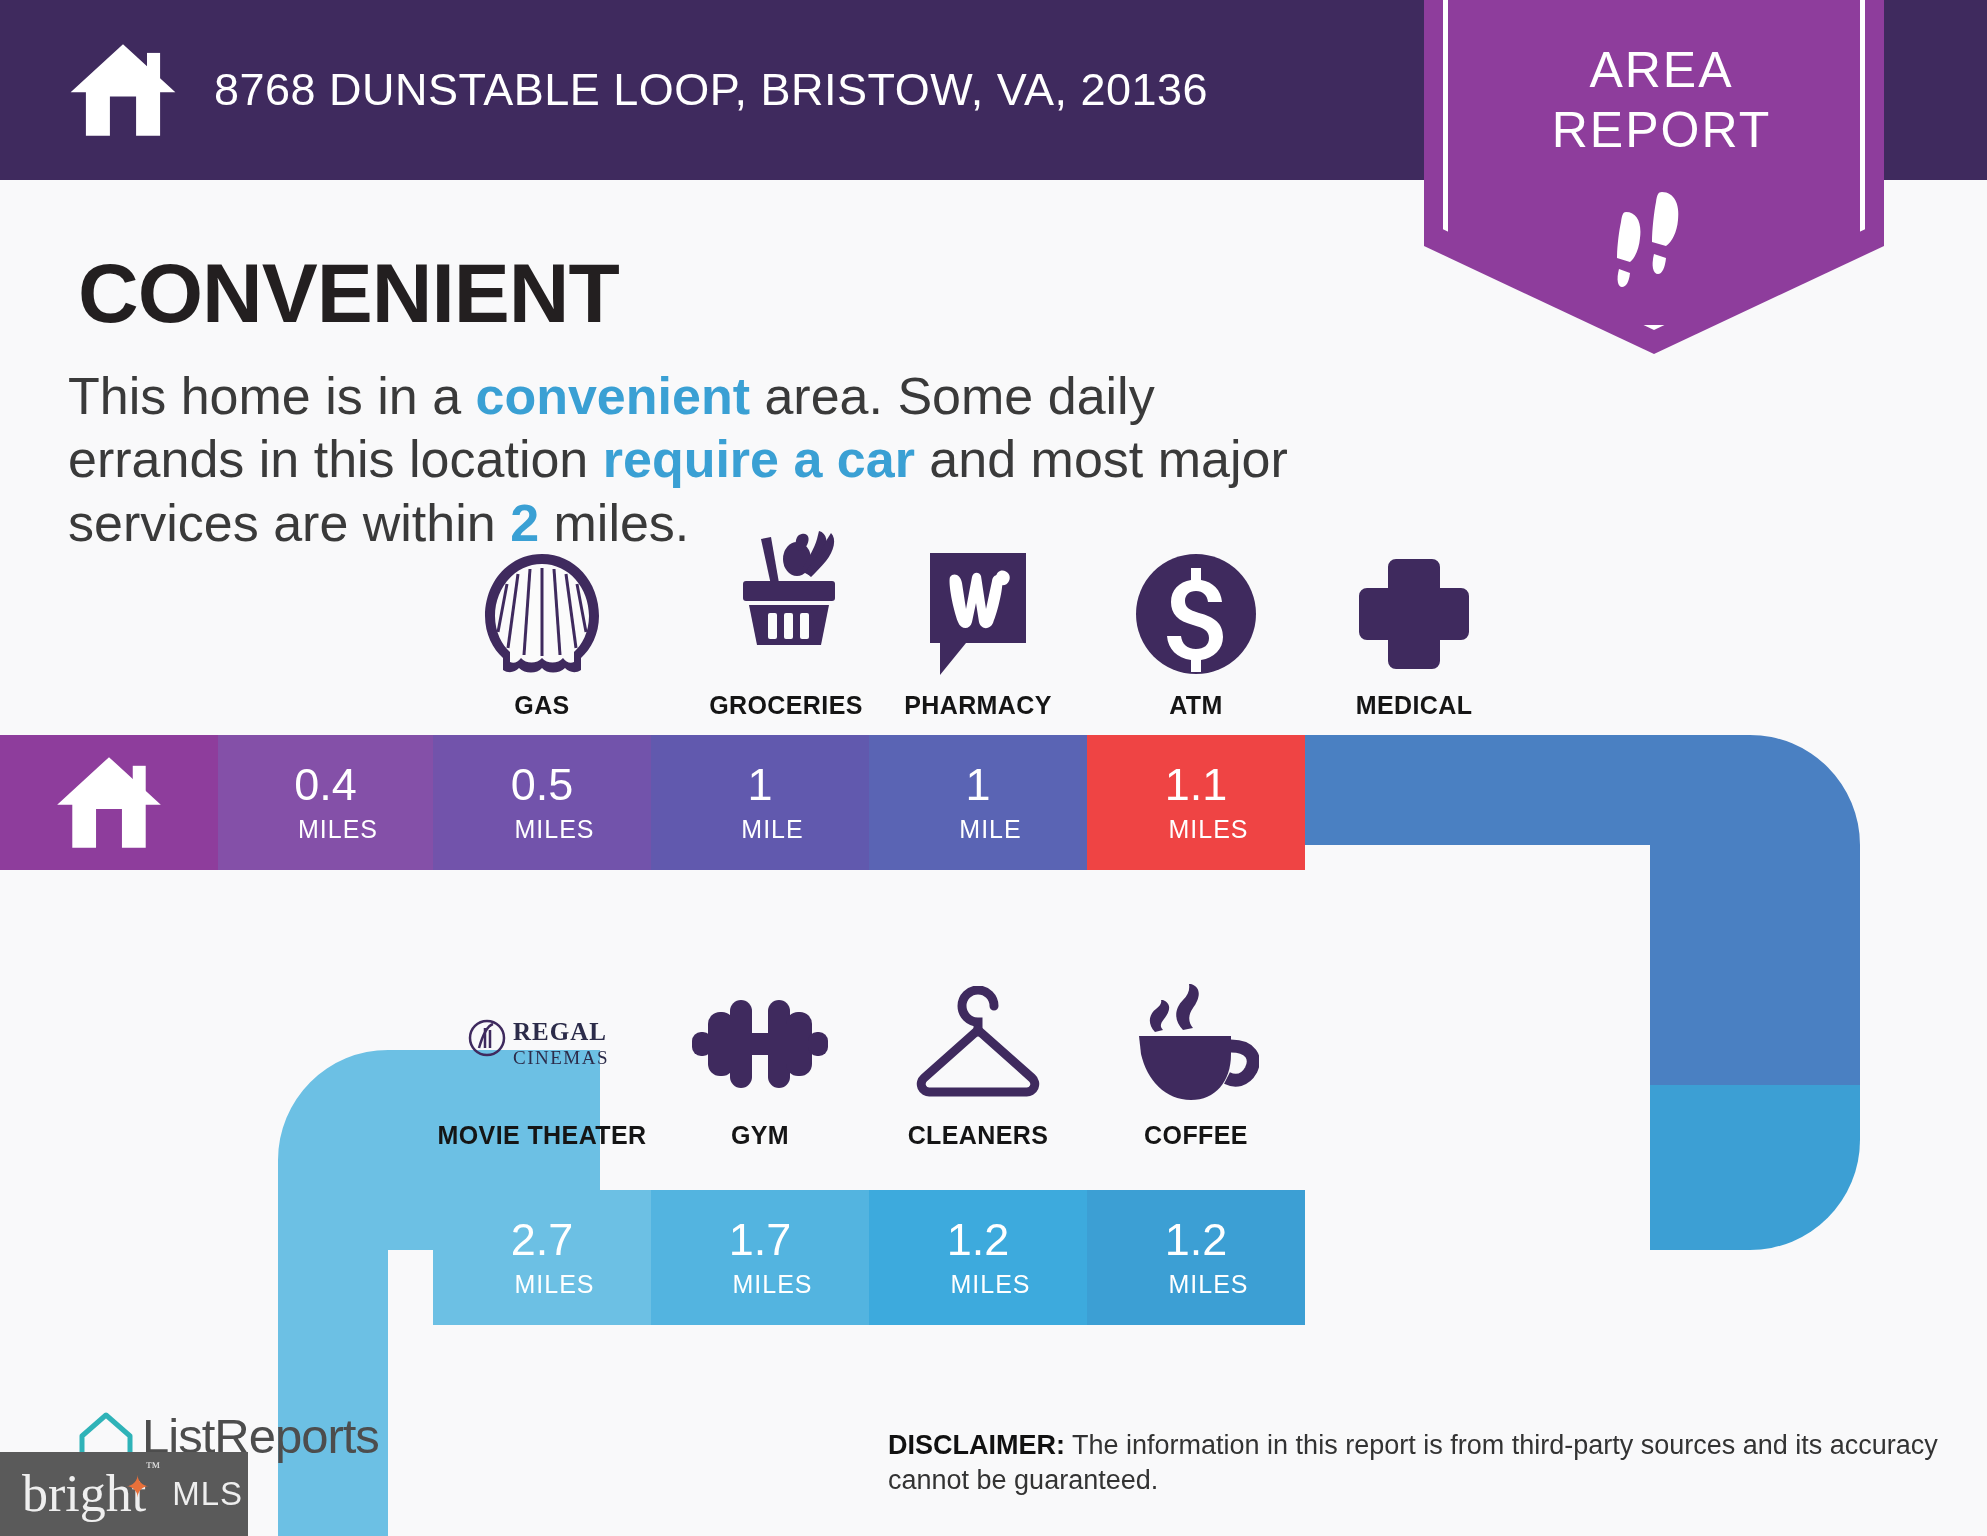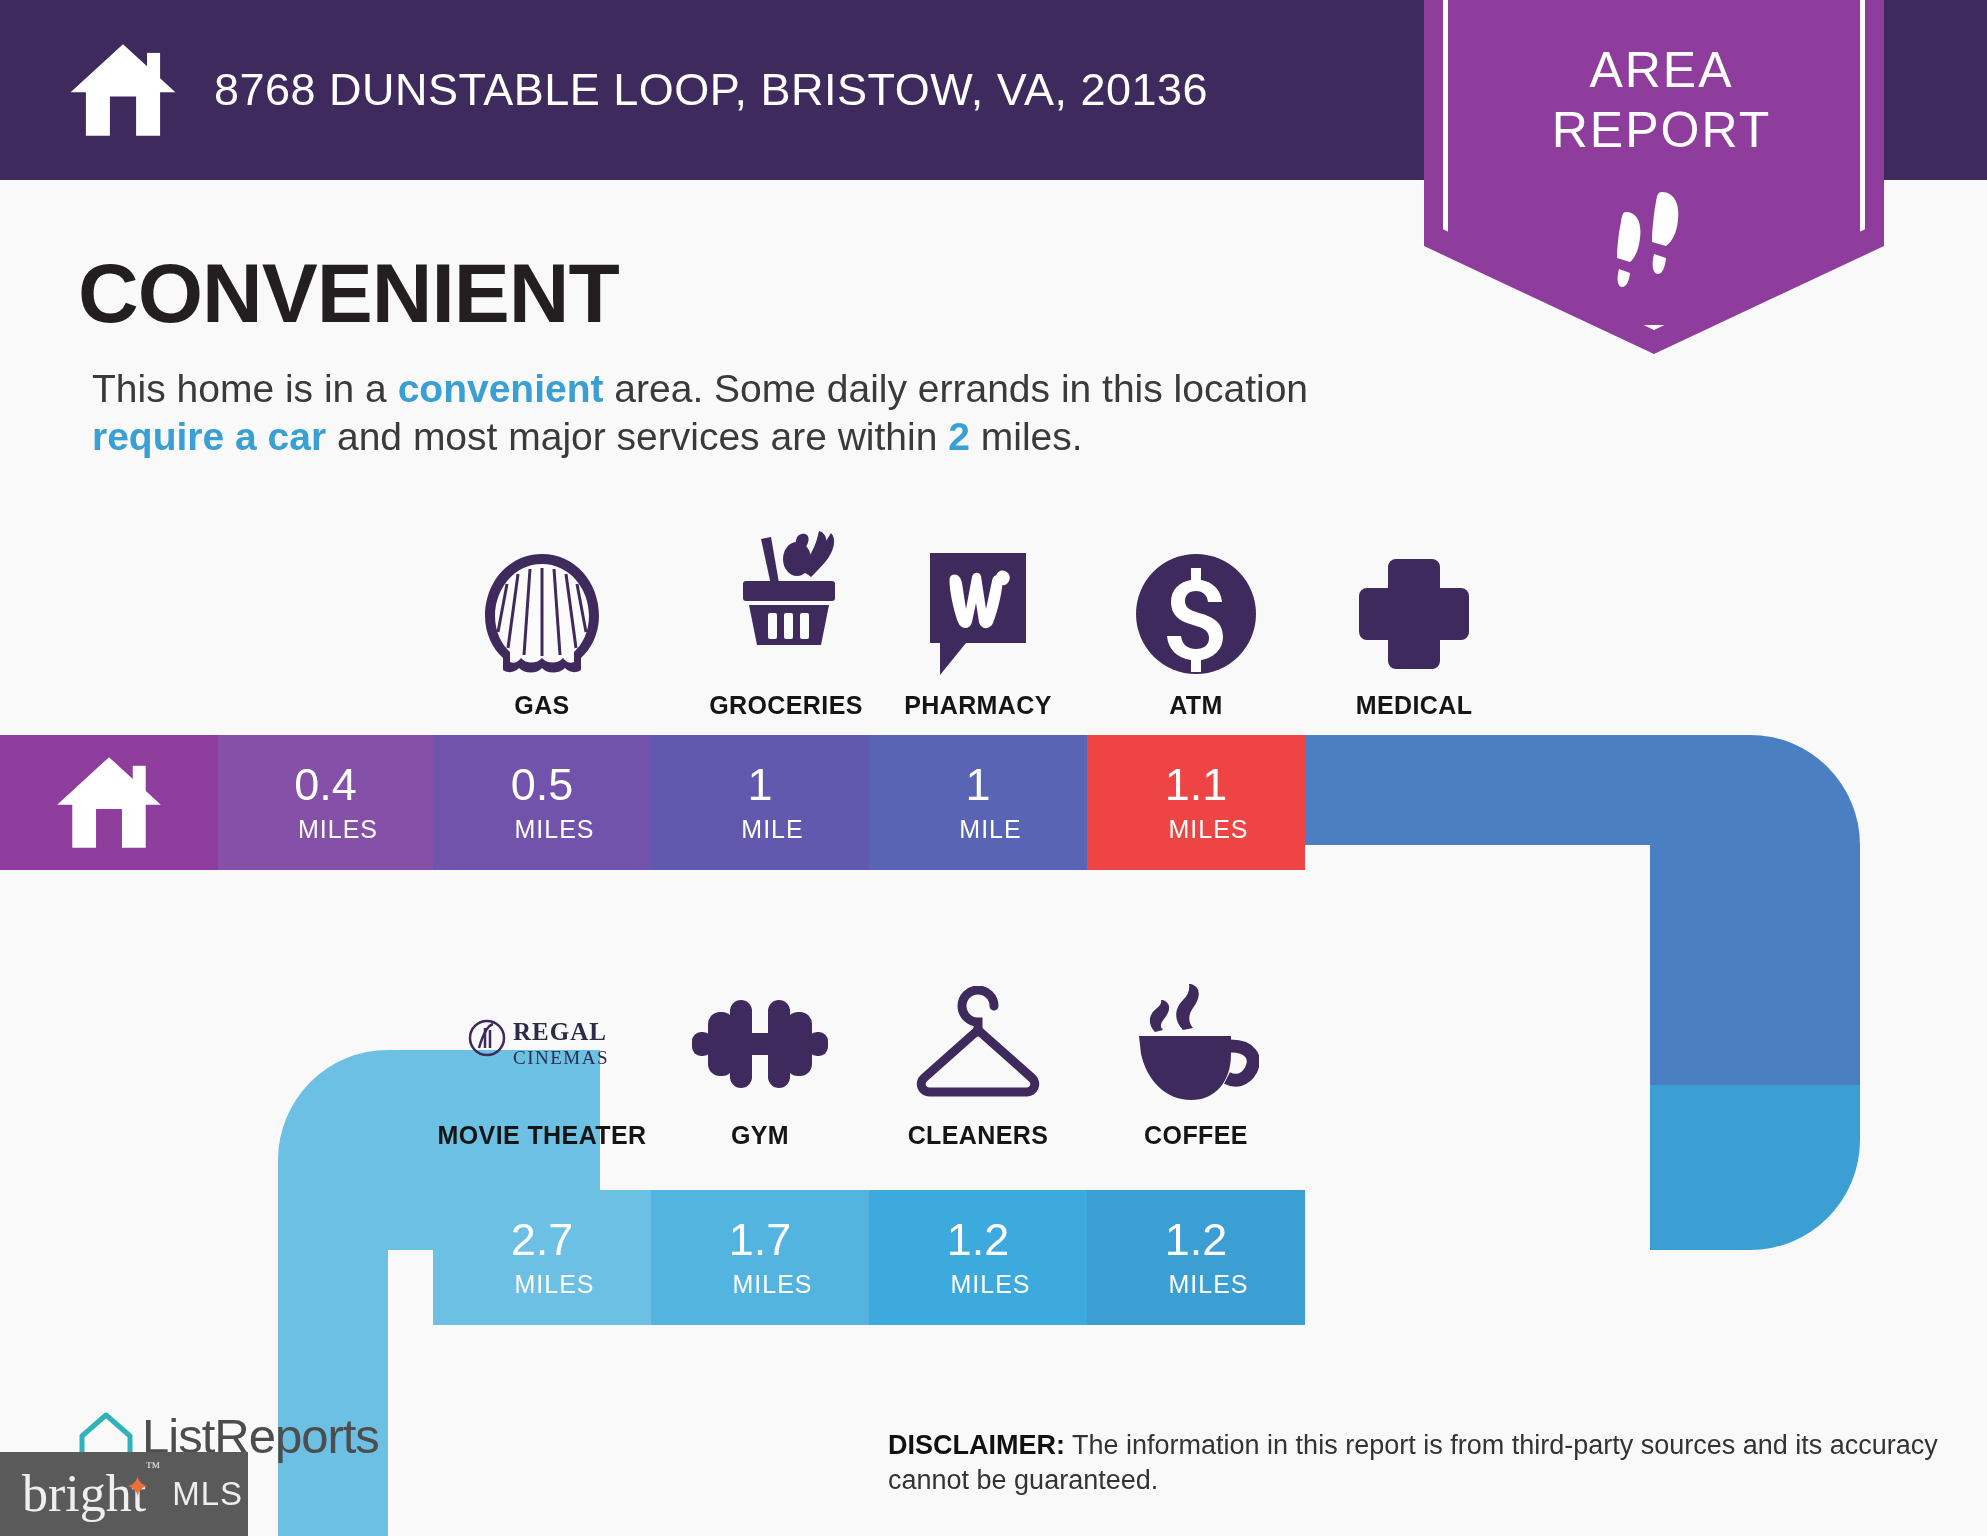--- a/index.html
+++ b/index.html
@@ -53,22 +53,22 @@
   .badge-line2 { left:1424px; top:104px;text-align:center; }
   .badge-feet { position:absolute; left:1600px; top:190px; width:110px; height:100px; }
 
   
   .headline {
     position:absolute; left:78px; top:245px;
     font-size:84px; font-weight:bold; color:#231f20;
     letter-spacing:-1px;
   }
   .subtext {
-    position:absolute; left:92px; top:365px; width:1260px;
-    font-size:39px; color:#3a3a3a; line-height:1.22;
+    position:absolute; left:68px; top:365px; width:1260px;
+    font-size:52px; color:#3a3a3a; line-height:1.22;
   }
   .subtext b { color:#3aa0d4; font-weight:bold; }
 
   
   .iconrow { position:absolute; left:0; width:1676px; display:flex; }
   .iconrow.row1 { top:525px; height:195px; }
   .iconrow.row2 { top:955px; height:195px; }
   .icon-cell {
     position:absolute; width:218px;
     display:flex; flex-direction:column; align-items:center; justify-content:flex-end;

